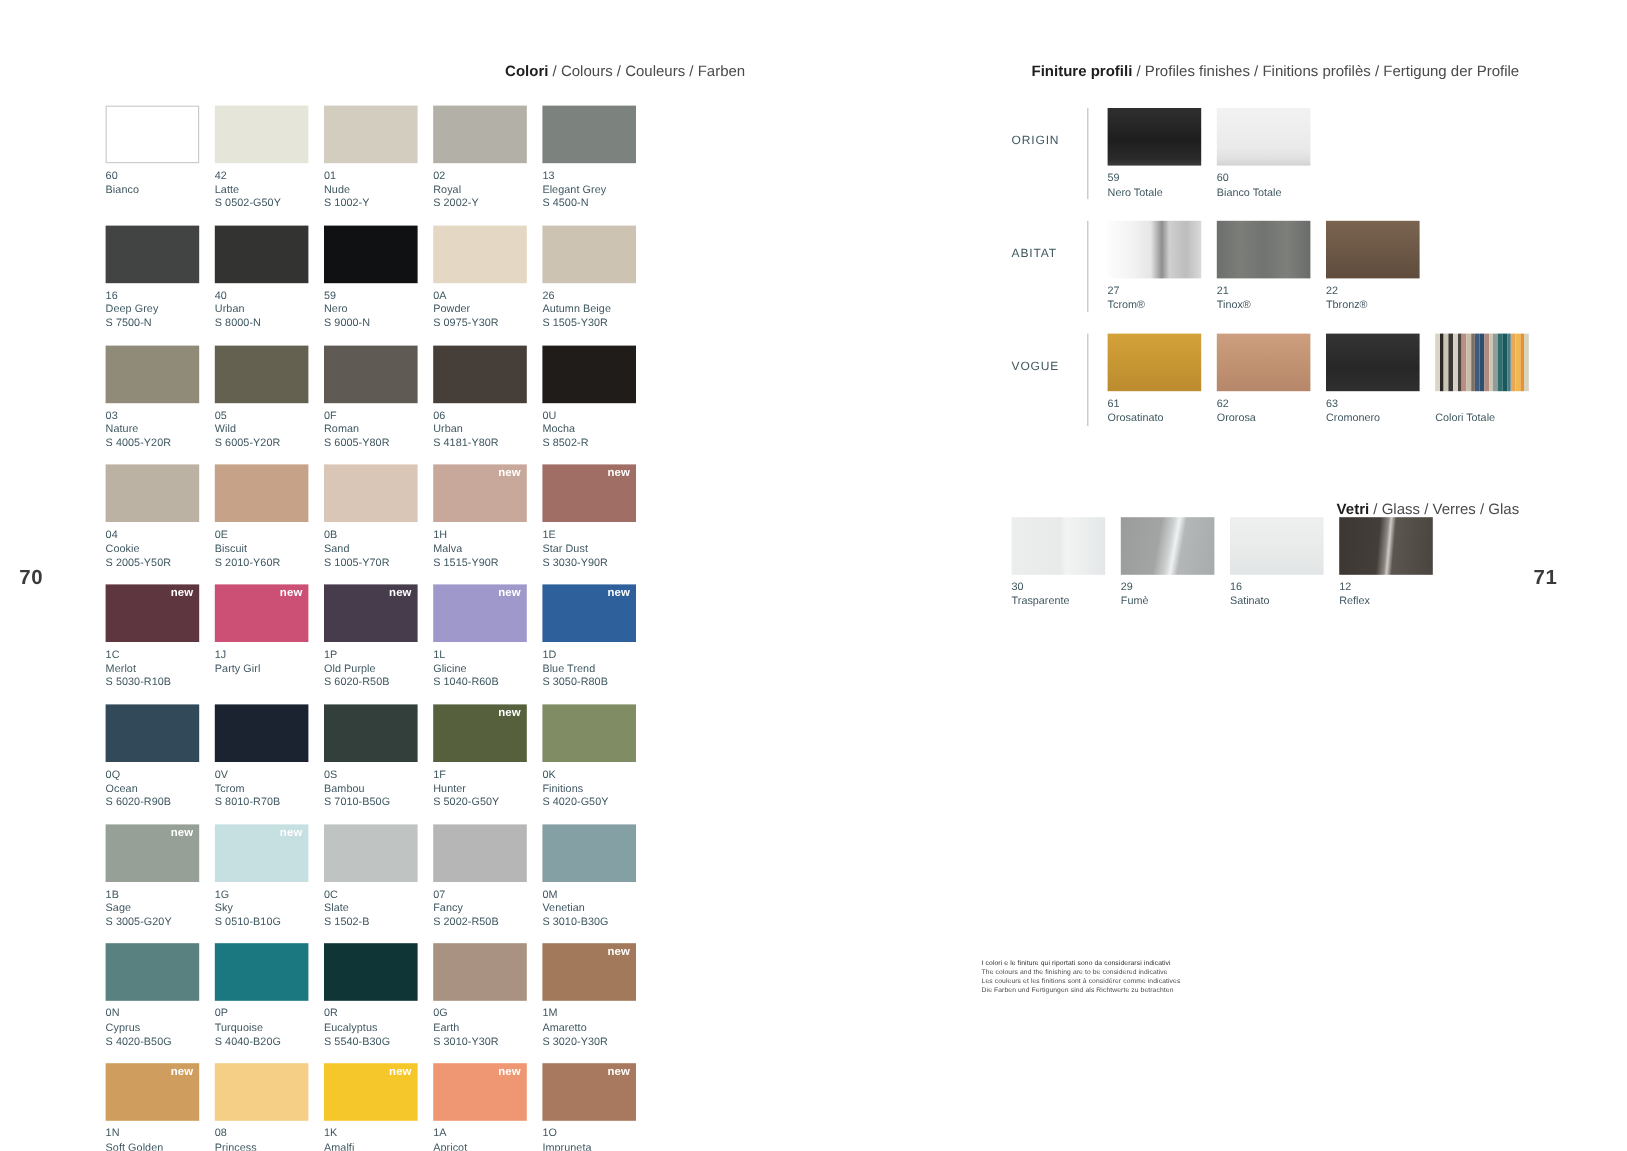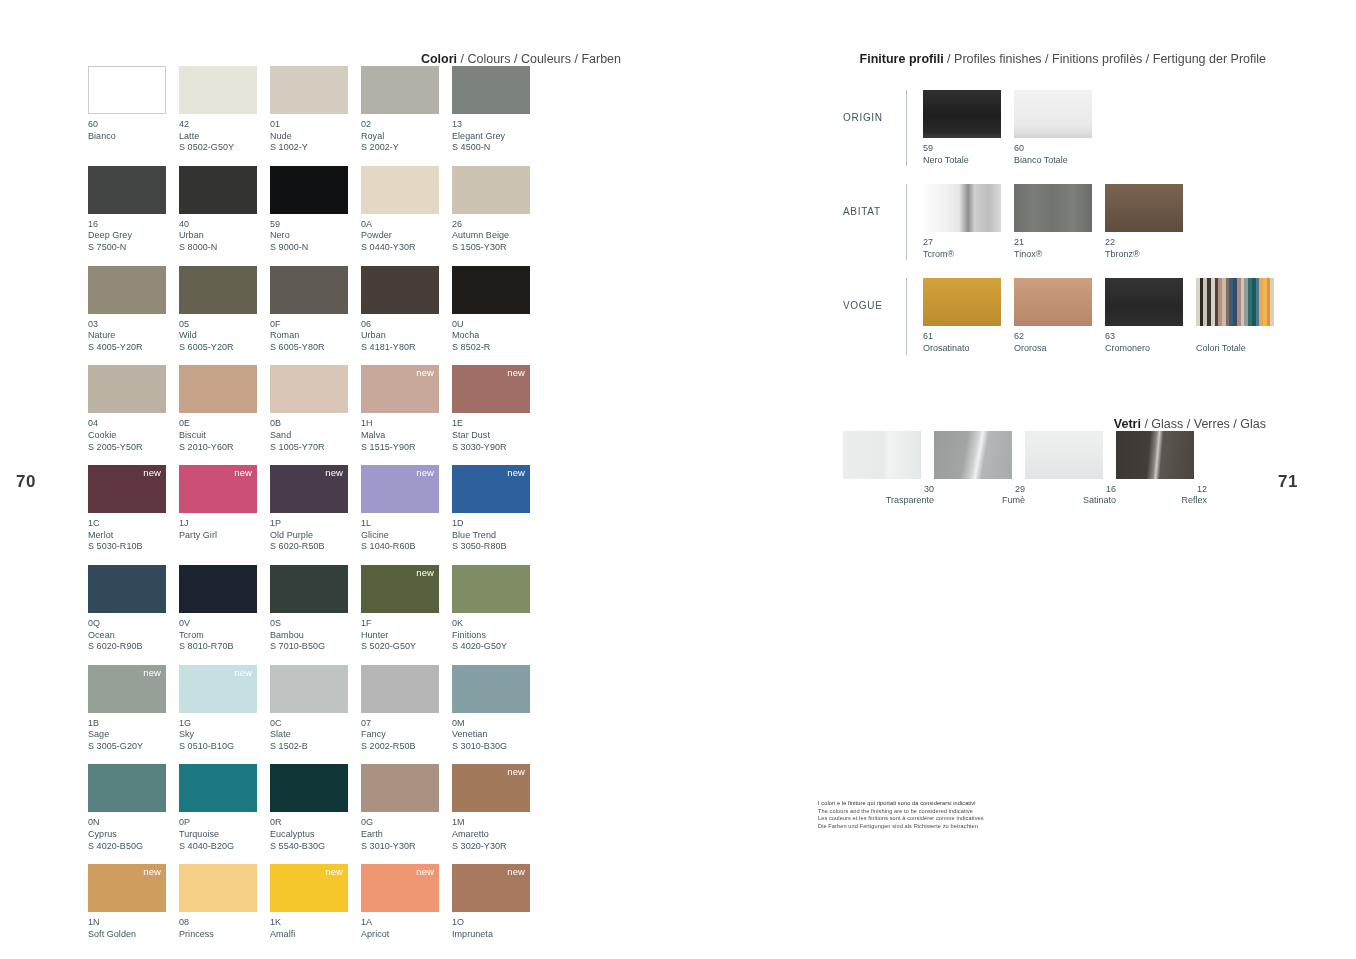--- a/index.html
+++ b/index.html
@@ -22,32 +22,32 @@
   .page-num.right { left:1278px; }
 
   .section-title {
     font-size:12.5px; color:#4a4a4a; text-align:right;
     white-space:nowrap; font-weight:400;
   }
   .section-title b { font-weight:bold; color:#1e1e1e; }
 
   
   #left-page { position:absolute; left:88px; top:52px; width:535px; }
-  #colori-title { width:533px; }
+  #colori-title { width:533px; margin-bottom:22px; }
 
   .swatch-grid { display:flex; flex-wrap:wrap; }
   .swatch-cell { width:91px; margin-bottom:12px; }
   .swatch-chip {
     width:78px; height:48px; position:relative;
     background-clip:padding-box;
   }
   .swatch-chip.bordered { border:1px solid #c9cdcf; }
   .badge-new {
     position:absolute; right:5px; top:3px;
-    font-size:9.5px; font-weight:normal; color:#ffffff;
+    font-size:9.5px; font-weight:bold; color:#ffffff;
     letter-spacing:0.1px; line-height:1;
   }
   .swatch-meta { padding-top:5px; }
   .swatch-meta div {
     font-size:9px; line-height:11.6px; color:#3f5760;
     white-space:nowrap; letter-spacing:0.05px;
   }
 
   
   #right-page { position:absolute; left:843px; top:52px; width:425px; }
@@ -65,21 +65,21 @@
   }
   .finish-items { display:flex; }
   .finish-cell { width:91px; }
   .finish-chip { width:78px; height:48px; }
   .finish-meta { padding-top:5px; }
   .finish-meta div {
     font-size:9px; line-height:11.6px; color:#3f5760; white-space:nowrap;
   }
 
   #vetri-title { width:423px; margin-top:62px; }
-  #vetri-row { display:flex; padding-left:0;text-align:right; }
+  #vetri-row { display:flex; padding-left:0; }
   #vetri-row .finish-cell { width:91px; }
 
   .disclaimer { position:absolute; left:818px; top:800px; width:230px; }
   .disclaimer div {
     font-size:5.6px; line-height:7.6px; color:#4a4a4a;
     white-space:nowrap; letter-spacing:0.1px;
   }
   .disclaimer div:first-child { color:#2b2b2b; }
 
   .stripes { width:78px; height:48px; display:flex; }
@@ -157,21 +157,21 @@
           <div>59</div>
           <div>Nero</div>
           <div>S 9000-N</div>
         </div>
       </div>
       <div class="swatch-cell">
         <div class="swatch-chip" style="background: rgb(228, 216, 196);"></div>
         <div class="swatch-meta">
           <div>0A</div>
           <div>Powder</div>
-          <div>S 0440-Y30R</div>
+          <div>S 0975-Y30R</div>
         </div>
       </div>
       <div class="swatch-cell">
         <div class="swatch-chip" style="background: rgb(205, 195, 179);"></div>
         <div class="swatch-meta">
           <div>26</div>
           <div>Autumn Beige</div>
           <div>S 1505-Y30R</div>
         </div>
       </div>

